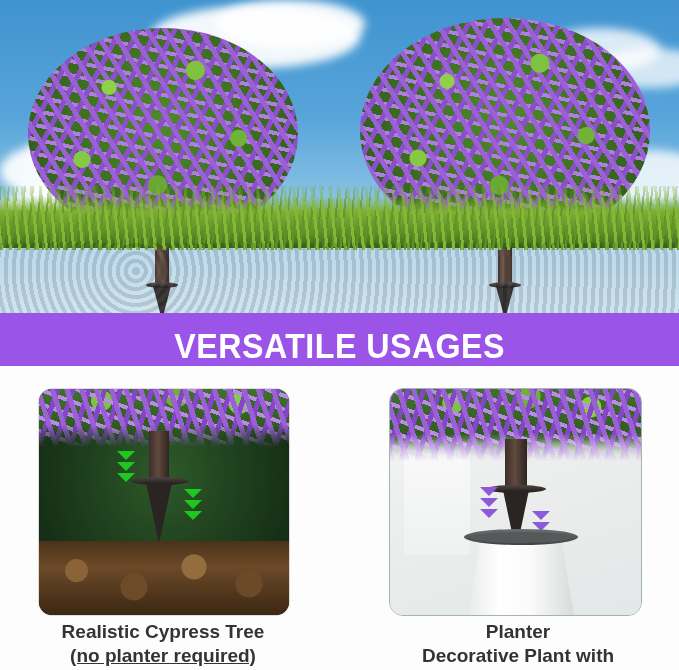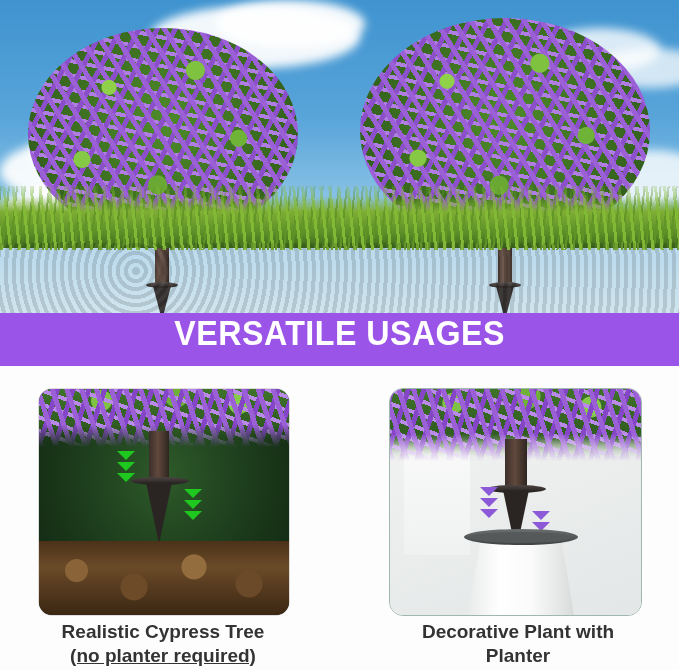--- a/index.html
+++ b/index.html
@@ -66,21 +66,21 @@
       repeating-linear-gradient(12deg, #b07ee3 0 4px, rgba(0,0,0,0) 4px 14px),
       radial-gradient(circle at 50% 45%, #4e8b2a 0%, #36651e 68%, #2a5018 100%);}
   .trunk{position:absolute;background:linear-gradient(90deg,#4a3a33,#6d574c 40%,#3d2f29 100%);}
   .stake{position:absolute;width:0;height:0;border-left:9px solid transparent;
     border-right:9px solid transparent;border-top:34px solid #2f2a28;opacity:.95;}
   .collar{position:absolute;height:6px;border-radius:50%;
     background:linear-gradient(180deg,#5a5250,#2c2725);}
 
   
   .banner{position:absolute;left:0;top:313px;width:679px;height:53px;
-    display:flex;align-items:flex-start;justify-content:center;}
+    display:flex;align-items:flex-end;justify-content:center;}
   .banner-title{color:#ffffff;font-size:35px;font-weight:bold;letter-spacing:.5px;
     font-family:"Liberation Sans", sans-serif;
     transform:scaleX(.92);white-space:nowrap;}
 
   
   .compare{position:absolute;left:0;top:366px;width:679px;height:304px;background:#fdfdfd;}
   .panel{position:absolute;top:22px;width:250px;height:226px;border-radius:14px;overflow:hidden;}
   .panel.left{left:38px;border:1px solid #dcdcdc;}
   .panel.right{left:389px;width:251px;border:1px solid #9fb7ad;}
 
@@ -217,18 +217,18 @@
       <div class="planter"></div>
       <div class="planter-rim"></div>
       <div class="planter-rim-in"></div>
     </div>
 
     <div class="caption left">
       <div style="color: rgb(51, 51, 51);">Realistic Cypress Tree</div>
       <div style="color: rgb(51, 51, 51); text-decoration: underline;">(no planter required)</div>
     </div>
     <div class="caption right">
+      <div style="color: rgb(51, 51, 51);">Planter</div>
       <div style="color: rgb(51, 51, 51);">Decorative Plant with</div>
-      <div style="color: rgb(51, 51, 51);">Planter</div>
     </div>
 
   </div>
 </div>
 
 </body></html>

